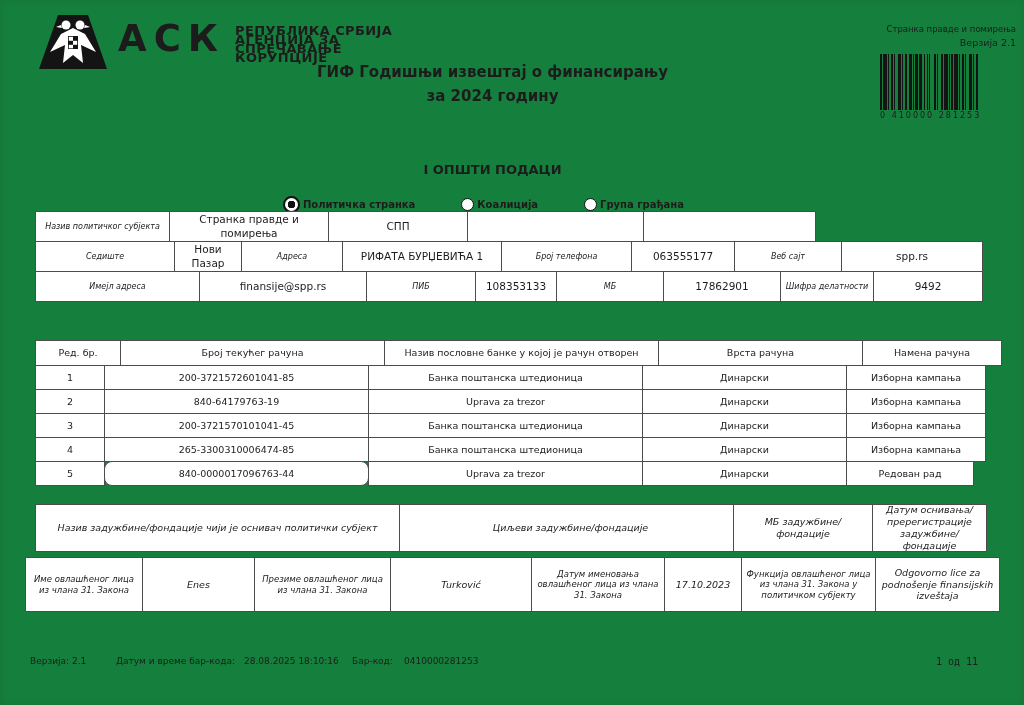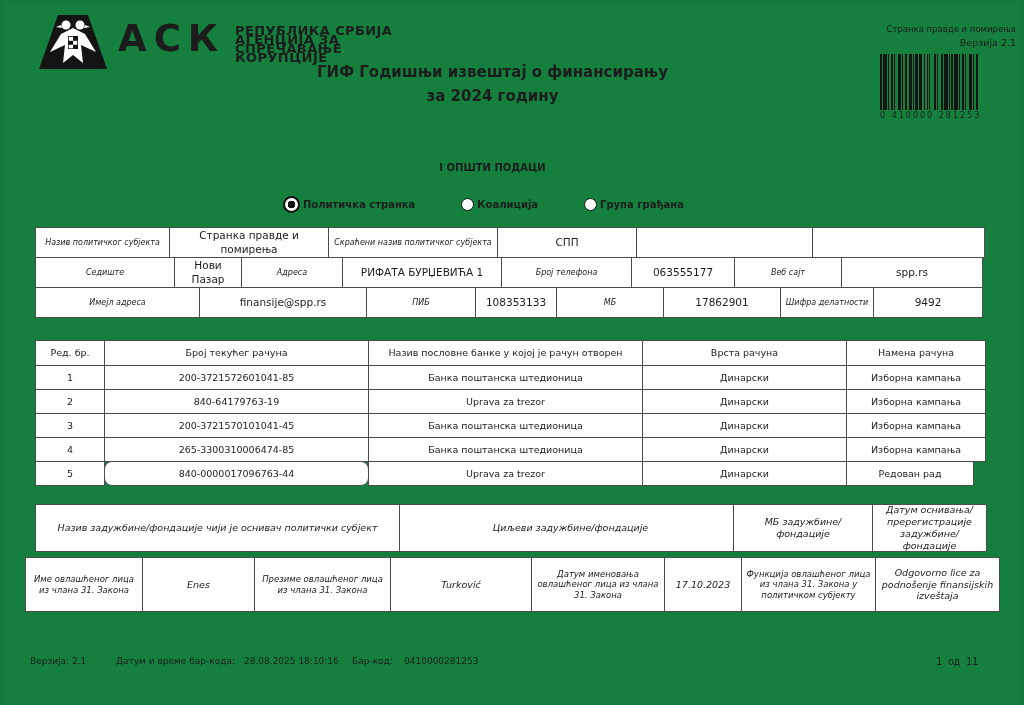--- a/index.html
+++ b/index.html
@@ -12,30 +12,30 @@
   .logo-org{margin-left:10px;margin-top:12px;font-size:13px;font-weight:bold;line-height:9px;letter-spacing:.4px;}
   .title{position:absolute;left:0;top:60px;width:985px;text-align:center;font-weight:bold;font-size:15px;line-height:24px;}
   .meta{position:absolute;right:8px;top:24px;width:140px;text-align:right;}
   .party-name{font-size:8.5px;}
   .version{font-size:9.5px;margin-top:3px;}
   .barcode{margin-top:6px;margin-left:4px;width:122px;height:56px;display:flex;overflow:hidden;}
   .barcode i{display:block;height:100%;background:#141414;}
   .barcode i.sp{background:transparent;}
   .barcode-digits{font-size:8px;letter-spacing:2px;text-align:left;margin-left:4px;margin-top:1px;white-space:nowrap;}
   
-  .section-heading{position:absolute;left:0;top:162px;width:985px;text-align:center;font-weight:bold;font-size:10px;}
+  .section-heading{position:absolute;left:0;top:162px;width:985px;text-align:center;font-weight:bold;font-size:13px;}
   .radio-group{position:absolute;left:283px;top:196px;display:flex;}
   .radio-item{display:flex;align-items:center;font-size:10px;font-weight:bold;}
   .radio-item+.radio-item{margin-left:46px;}
   .radio{width:11px;height:11px;border:1.5px solid #111;border-radius:50%;margin-right:3px;background:#fff;flex:0 0 auto;}
   .radio.checked{width:13px;height:13px;border-width:2px;
     background:radial-gradient(circle,#111 0 3.6px,#fff 3.7px);}
   
   .tbl{position:absolute;}
-  #general-table{left:35px;top:228px;}
+  #general-table{left:35px;top:212px;}
   #accounts-table{left:35px;top:341px;}
   #foundation-table{left:35px;top:505px;}
   #authorized-table{left:25px;top:558px;}
   .trow{display:flex;margin-top:-1px;}
   .tcell{box-sizing:border-box;border:1px solid #4c4c4c;margin-left:-1px;flex:0 0 auto;
     display:flex;align-items:center;justify-content:center;text-align:center;
     padding:1px 4px;line-height:1.25;background:#fff;}
   .tcell:first-child{margin-left:0;}
   .tcell.label{font-style:italic;font-size:8px;color:#222;}
   .tcell.value{font-size:10.5px;}
@@ -163,21 +163,20 @@
     <div class="radio-item">
       <span class="radio"></span>
       <span>Група грађана</span>
     </div>
   </div>
 
   <div class="tbl" id="general-table">
       <div class="trow" style="height: 31px;">
         <div class="tcell label" style="width: 135px;">Назив политичког субјекта</div>
         <div class="tcell value" style="width: 160px;">Странка правде и помирења</div>
-        <div class="tcell label" style="width: 170px;">Скраћени назив политичког субјекта</div>
         <div class="tcell value" style="width: 140px;">СПП</div>
         <div class="tcell value" style="width: 177px;"></div>
         <div class="tcell value" style="width: 173px;"></div>
       </div>
       <div class="trow" style="height: 31px;">
         <div class="tcell label" style="width: 140px;">Седиште</div>
         <div class="tcell value" style="width: 68px;">Нови Пазар</div>
         <div class="tcell label" style="width: 102px;">Адреса</div>
         <div class="tcell value" style="width: 160px;">РИФАТА БУРЏЕВИЋА 1</div>
         <div class="tcell label" style="width: 131px;">Број телефона</div>
@@ -191,21 +190,21 @@
         <div class="tcell label" style="width: 110px;">ПИБ</div>
         <div class="tcell value" style="width: 82px;">108353133</div>
         <div class="tcell label" style="width: 108px;">МБ</div>
         <div class="tcell value" style="width: 118px;">17862901</div>
         <div class="tcell label" style="width: 94px;">Шифра делатности</div>
         <div class="tcell value" style="width: 110px;">9492</div>
       </div>
     </div>
   <div class="tbl" id="accounts-table">
       <div class="trow" style="height: 26px;">
-        <div class="tcell acc-h" style="width: 70px;">Ред. бр.</div>
+        <div class="tcell acc-h" style="width: 86px;">Ред. бр.</div>
         <div class="tcell acc-h" style="width: 265px;">Број текућег рачуна</div>
         <div class="tcell acc-h" style="width: 275px;">Назив пословне банке у којој је рачун отворен</div>
         <div class="tcell acc-h" style="width: 205px;">Врста рачуна</div>
         <div class="tcell acc-h" style="width: 140px;">Намена рачуна</div>
       </div>
       <div class="trow" style="height: 25px;">
         <div class="tcell acc" style="width: 70px;">1</div>
         <div class="tcell acc" style="width: 265px;">200-3721572601041-85</div>
         <div class="tcell acc" style="width: 275px;">Банка поштанска штедионица</div>
         <div class="tcell acc" style="width: 205px;">Динарски</div>

